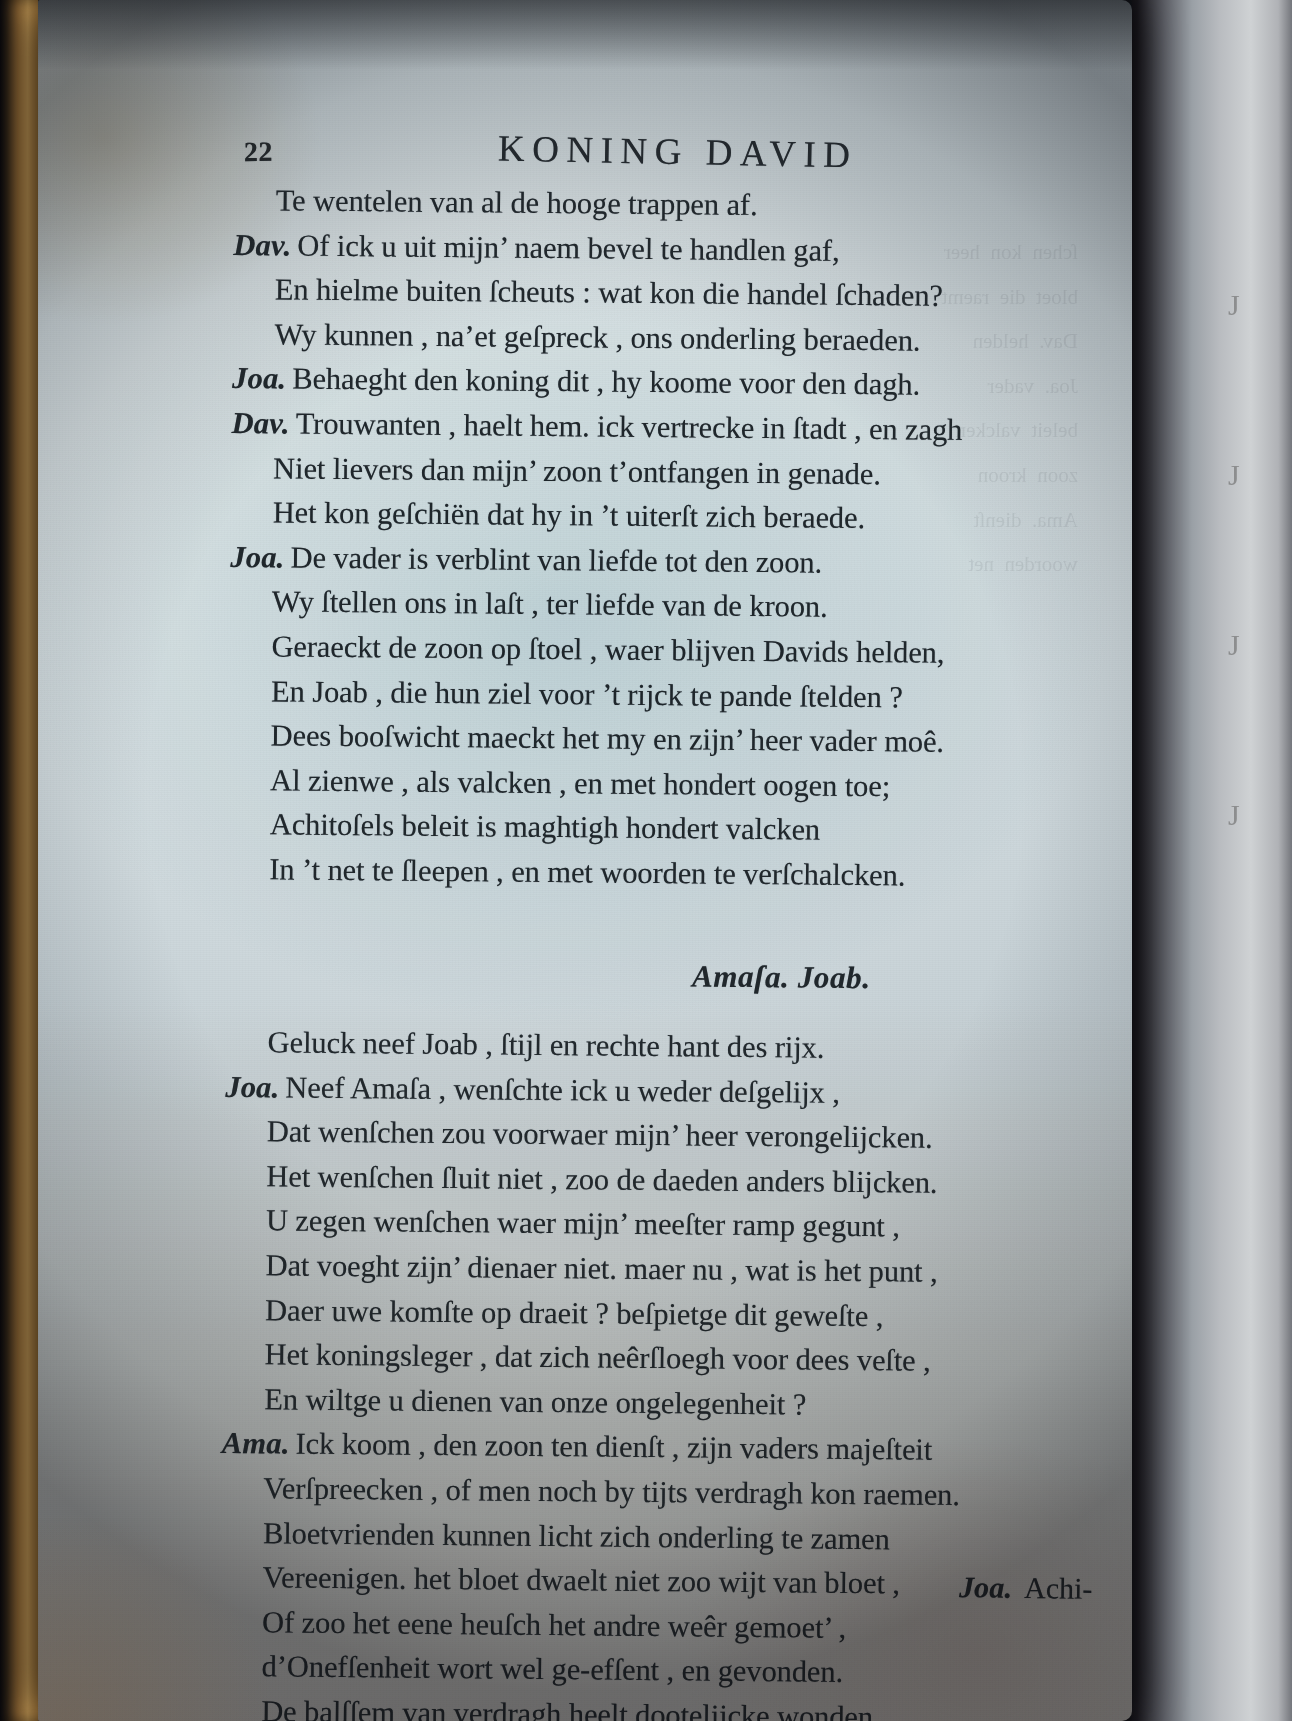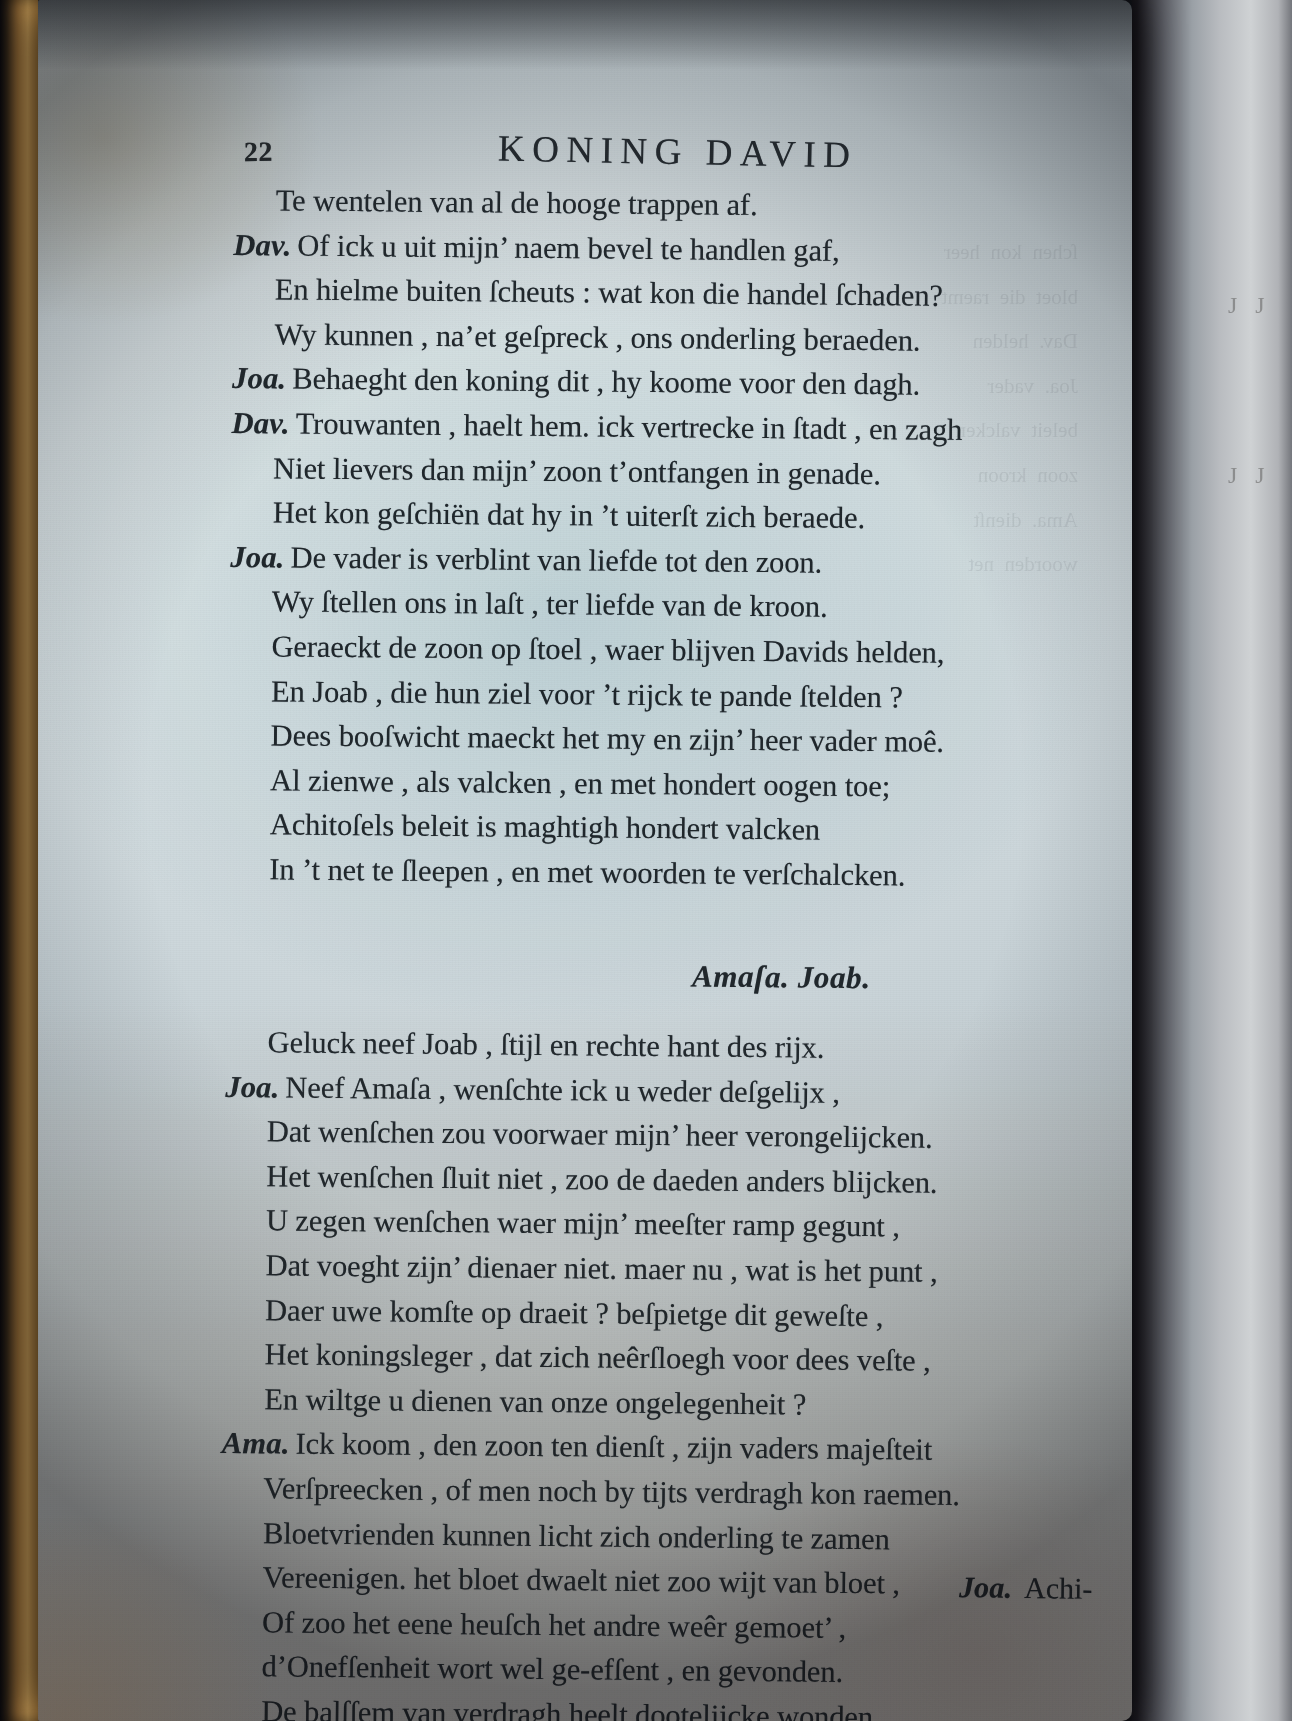--- a/index.html
+++ b/index.html
@@ -68,21 +68,21 @@
         #b9bcc0 58%,
         #cfd2d4 76%,
         #b0b2b6 92%,
         #74767c 100%);
   }
   .right-page-text {
     position: absolute;
     right: 4px; top: 220px;
     width: 60px;
     color: #4b4a48;
-    font-size: 24px;
+    font-size: 30px;
     line-height: 170px;
     font-family: "Liberation Serif", serif;
     opacity: 0.45;
     text-align: left;
     overflow: hidden;
     height: 760px;
   }
 
   
   .leaf {

